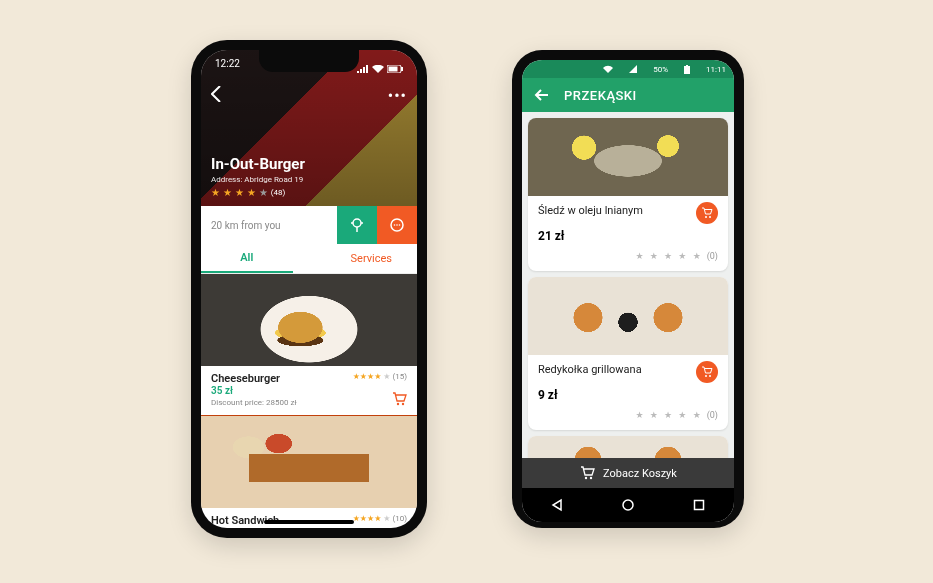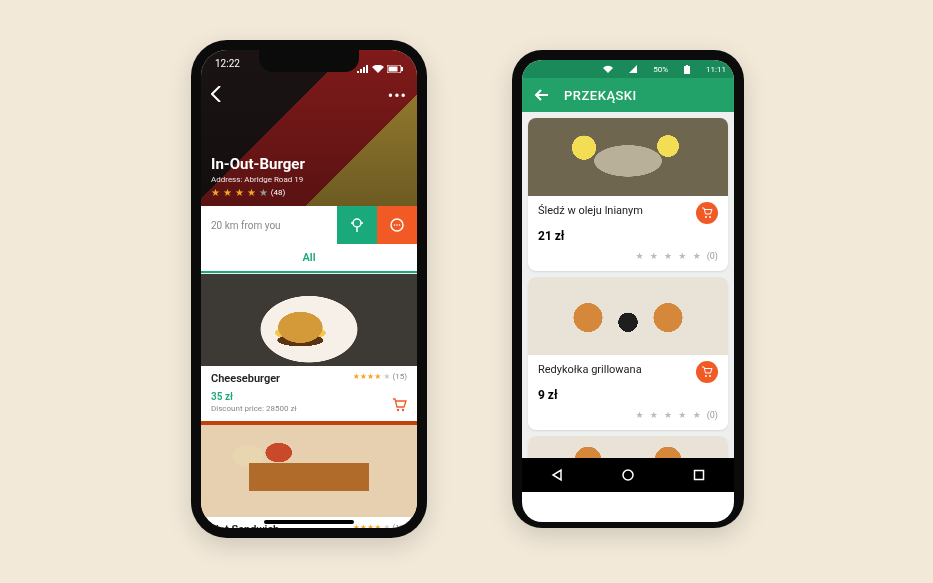--- a/index.html
+++ b/index.html
@@ -116,21 +116,21 @@
   .tabs .tab {
     flex:1; display:flex; align-items:center; justify-content:center;
     color:#f15a24;
   }
   .tabs .tab.active {
     color:#1aa97a; border-bottom:2px solid #1aa97a; font-weight:600;
   }
 
   
   .list-ios { overflow:hidden; }
-  .card-ios { border-bottom:4px solid #c2410c; }
+  .card-ios { border-bottom:1px solid #c2410c; }
   .card-ios .img {
     height: 92px; position:relative;
   }
   
   .img.burger {
     background:
       radial-gradient(ellipse 40px 28px at 46% 58%, #d49a3a 0 55%, transparent 56%),
       radial-gradient(ellipse 38px 10px at 46% 72%, #5a3412 0 60%, transparent 61%),
       radial-gradient(ellipse 42px 12px at 46% 64%, #f2c94c 0 60%, transparent 61%),
       radial-gradient(ellipse 80px 55px at 50% 60%, #f6f0e8 0 60%, transparent 61%),
@@ -145,21 +145,21 @@
   }
   .card-ios .body {
     padding: 6px 10px 8px 10px; position:relative;
   }
   .card-ios .name { font-size:11px; font-weight:600; color:#222; }
   .card-ios .rating {
     position:absolute; top:6px; right:10px;
     font-size:8px; color:#f5a623; display:flex; align-items:center; gap:2px;
   }
   .card-ios .rating .cnt { color:#888; }
-  .card-ios .price { color:#1aa97a; font-size:10px; font-weight:600; margin-top:6px; }
+  .card-ios .price { color:#1aa97a; font-size:10px; font-weight:600; margin-top:0; }
   .card-ios .disc  { color:#888; font-size:8px; margin-top:2px; }
   .card-ios .cart {
     position:absolute; right:10px; bottom:8px;
     color:#f15a24;
   }
 
   
   .statusbar-and {
     height: 18px; background:#1a8a5a; color:#fff;
     font-size:8px; display:flex; justify-content:flex-end; align-items:center;
@@ -292,20 +292,23 @@
             <circle cx="5.5" cy="8" r=".8" fill="#fff"></circle>
             <circle cx="8" cy="8" r=".8" fill="#fff"></circle>
             <circle cx="10.5" cy="8" r=".8" fill="#fff"></circle>
           </svg>
       </div>
     </div>
 
     <div class="tabs">
       <div class="tab active">
         <span>All</span>
+      </div>
+      <div class="tab">
+        <span>Services</span>
       </div>
     </div>
 
     <div class="list-ios">
 
       <div class="card-ios">
         <div class="img burger"></div>
         <div class="body">
           <div class="name">Cheeseburger</div>
           <div class="rating">
@@ -406,20 +409,28 @@
             <span>★ ★ ★ ★ ★</span><span class="cnt">(0)</span>
           </div>
         </div>
       </div>
 
       <div class="card-and">
         <div class="img partial" style="height:30px"></div>
       </div>
     </div>
 
+    <div class="bottombar-and">
+      <svg width="16" height="16">
+          <path d="M2 2h2l2 8h7l2-6H5" fill="none" stroke="#fff" stroke-width="1.3"></path>
+          <circle cx="7" cy="13" r="1.2" fill="#fff"></circle>
+          <circle cx="12" cy="13" r="1.2" fill="#fff"></circle>
+        </svg>
+      <span>Zobacz Koszyk</span>
+    </div>
 
     <div class="navbar-and">
       <span class="navbtn">
         <svg width="14" height="14">
             <path d="M11 2v10L3 7z" fill="none" stroke="#fff" stroke-width="1.5"></path>
           </svg>
       </span>
       <span class="navbtn">
         <svg width="14" height="14">
             <circle cx="7" cy="7" r="5" fill="none" stroke="#fff" stroke-width="1.5"></circle>

